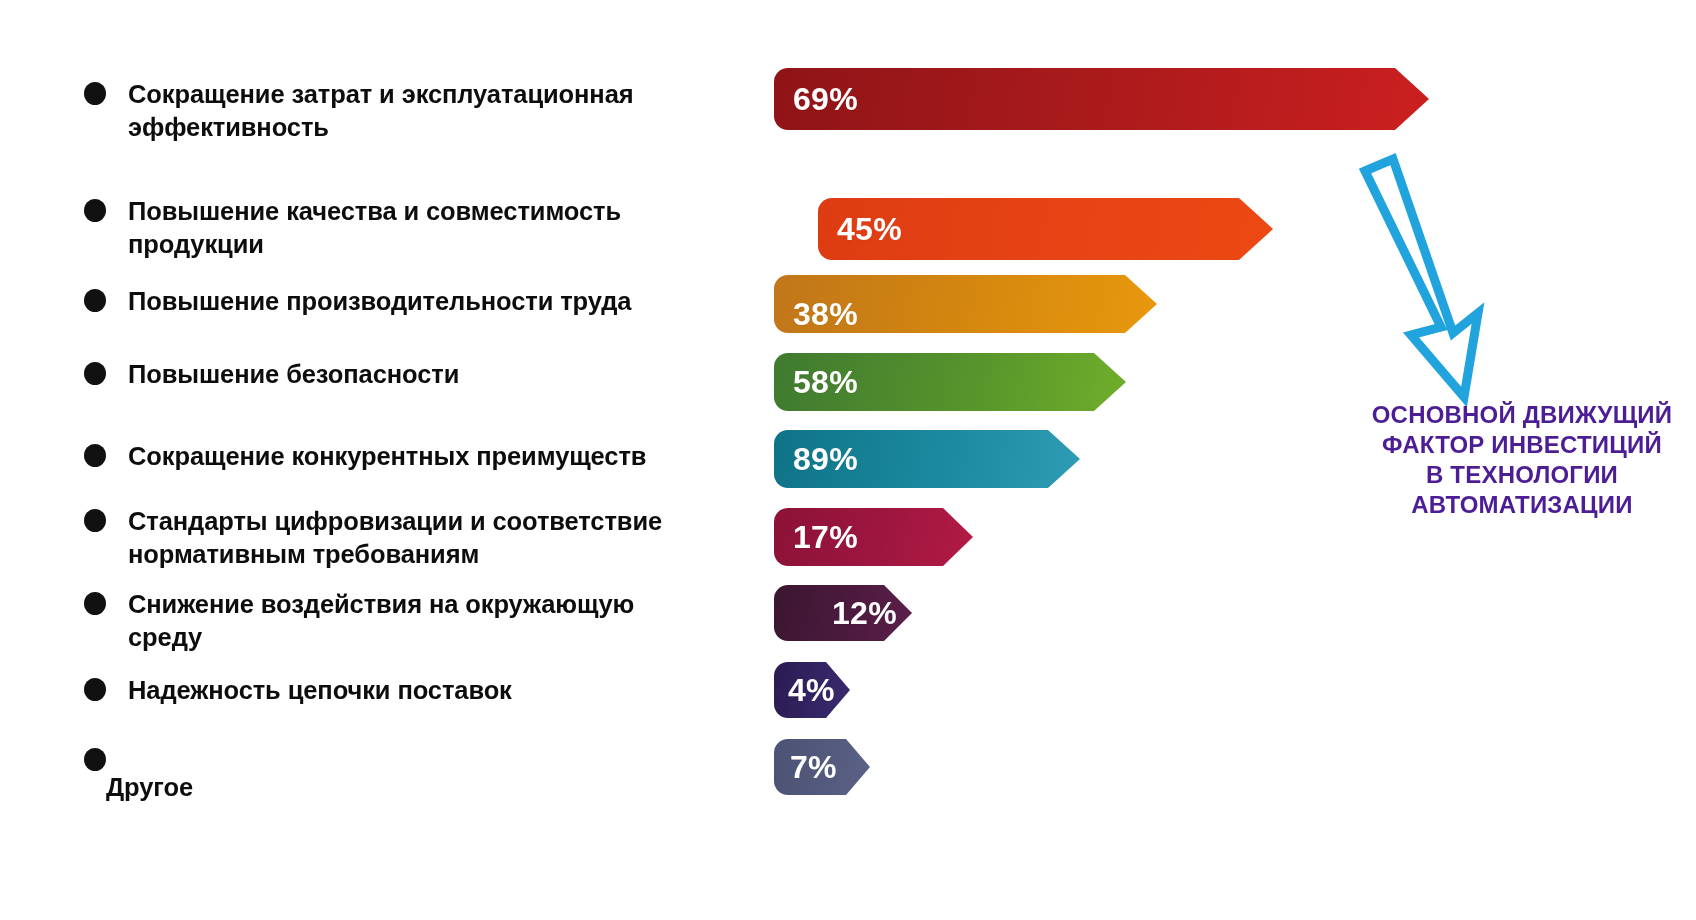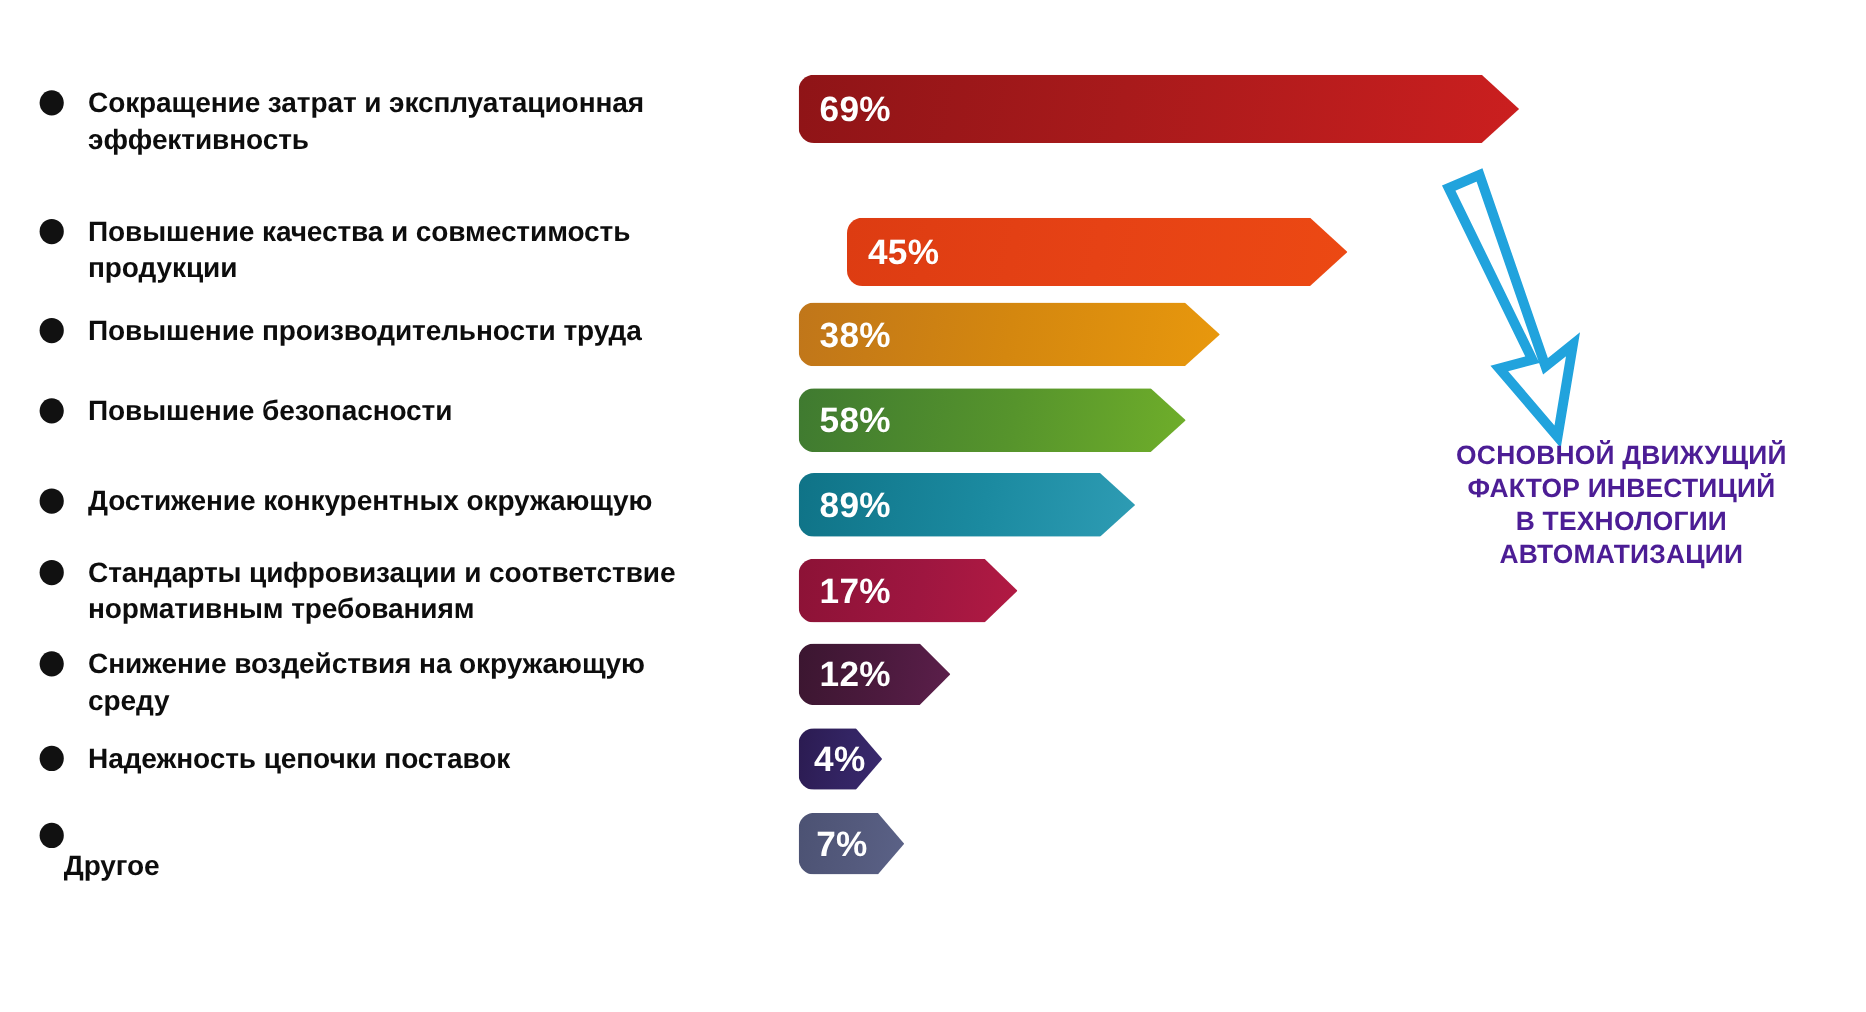--- a/index.html
+++ b/index.html
@@ -1,21 +1,21 @@
 <!DOCTYPE html>
 <html><head>
 <meta charset="utf-8">
 <style>
   html,body{margin:0;padding:0;}
   body{
     width:1696px;height:920px;background:#ffffff;
     font-family:"Liberation Sans","DejaVu Sans",sans-serif;
     overflow:hidden;position:relative;
   }
-  #stage{position:relative;width:1536px;height:920px;}
+  #stage{position:relative;width:1536px;height:920px;margin-left:48px;}
 
   
   .row{position:absolute;display:flex;align-items:flex-start;}
   .bullet{
     width:22px;height:23px;border-radius:50%;background:#111111;
     flex:0 0 auto;margin-top:4px;
   }
   .label{
     margin-left:22px;
     font-size:25.5px;line-height:33px;font-weight:700;color:#0d0d0d;
@@ -62,21 +62,21 @@
   <div class="row" style="left:36px; top:285px;">
     <span class="bullet"></span>
     <span class="label">Повышение производительности труда</span>
   </div>
   <div class="row" style="left:36px; top:358px;">
     <span class="bullet"></span>
     <span class="label">Повышение безопасности</span>
   </div>
   <div class="row" style="left:36px; top:440px;">
     <span class="bullet"></span>
-    <span class="label">Достижение конкурентных окружающую</span>
+    <span class="label">Сокращение конкурентных преимуществ</span>
   </div>
   <div class="row" style="left:36px; top:505px;">
     <span class="bullet"></span>
     <span class="label">Стандарты цифровизации и соответствие
 нормативным требованиям</span>
   </div>
   <div class="row" style="left:36px; top:588px;">
     <span class="bullet"></span>
     <span class="label">Снижение воздействия на окружающую
 среду</span>
@@ -99,21 +99,21 @@
 
   <div class="bar-wrap" style="left:726px; top:198px; width:455px; height:62px;padding-left:44px;">
     <div class="bar" style="background:linear-gradient(100deg,#dd3c12 0%,#e64215 50%,#ec4913 100%);
                 clip-path:polygon(0 0, calc(100% - 34px) 0, 100% 50%, calc(100% - 34px) 100%, 0 100%);">
       <span class="bar-val">45%</span>
     </div>
   </div>
 
   <div class="bar-wrap" style="left:726px; top:275px; width:383px; height:58px;">
     <div class="bar" style="background:linear-gradient(100deg,#c0761a 0%,#d4870f 50%,#e8980d 100%);
-                clip-path:polygon(0 0, calc(100% - 32px) 0, 100% 50%, calc(100% - 32px) 100%, 0 100%);">
+                clip-path:polygon(0 0, calc(100% - 32px) 0, 100% 50%, calc(100% - 32px) 100%, 0 100%);align-items:flex-end;">
       <span class="bar-val">38%</span>
     </div>
   </div>
 
   <div class="bar-wrap" style="left:726px; top:353px; width:352px; height:58px;">
     <div class="bar" style="background:linear-gradient(100deg,#3f7a30 0%,#56942c 55%,#6fae2a 100%);
                 clip-path:polygon(0 0, calc(100% - 32px) 0, 100% 50%, calc(100% - 32px) 100%, 0 100%);">
       <span class="bar-val">58%</span>
     </div>
   </div>
@@ -127,21 +127,21 @@
 
   <div class="bar-wrap" style="left:726px; top:508px; width:199px; height:58px;">
     <div class="bar" style="background:linear-gradient(100deg,#8c1236 0%,#9e1640 55%,#b21a43 100%);
                 clip-path:polygon(0 0, calc(100% - 30px) 0, 100% 50%, calc(100% - 30px) 100%, 0 100%);">
       <span class="bar-val">17%</span>
     </div>
   </div>
 
   <div class="bar-wrap" style="left:726px; top:585px; width:138px; height:56px;">
     <div class="bar" style="background:linear-gradient(100deg,#3b1630 0%,#4c1a3e 55%,#5c1f4b 100%);
-                clip-path:polygon(0 0, calc(100% - 28px) 0, 100% 50%, calc(100% - 28px) 100%, 0 100%);">
+                clip-path:polygon(0 0, calc(100% - 28px) 0, 100% 50%, calc(100% - 28px) 100%, 0 100%);padding-left:39px;">
       <span class="bar-val">12%</span>
     </div>
   </div>
 
   <div class="bar-wrap" style="left:726px; top:662px; width:76px; height:56px;">
     <div class="bar" style="background:linear-gradient(100deg,#2b1b51 0%,#332463 55%,#3a2a6e 100%);
                 clip-path:polygon(0 0, calc(100% - 24px) 0, 100% 50%, calc(100% - 24px) 100%, 0 100%);">
       <span class="bar-val" style="margin-left:14px;">4%</span>
     </div>
   </div>

